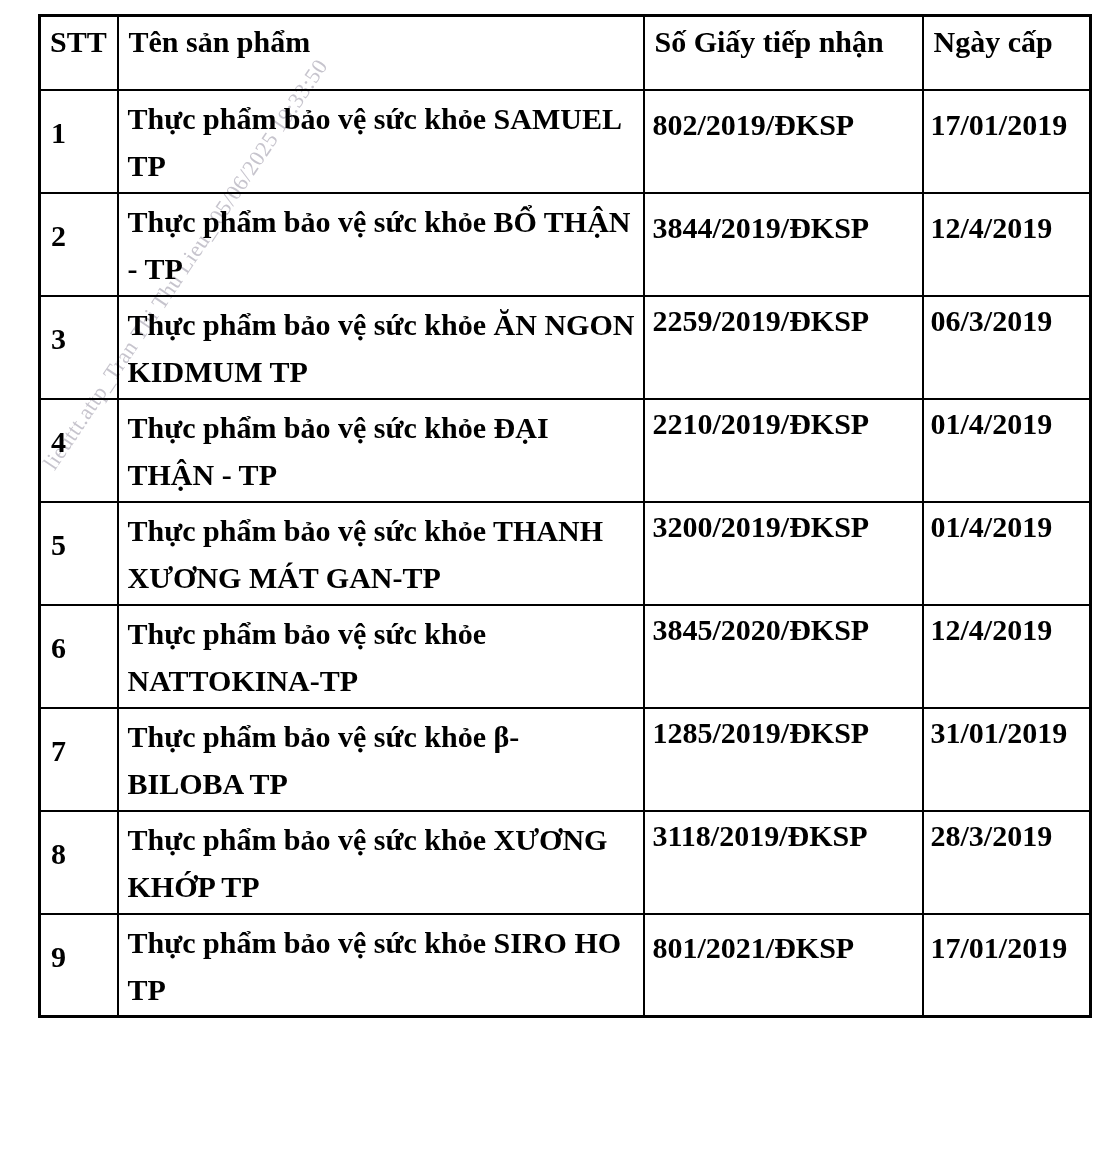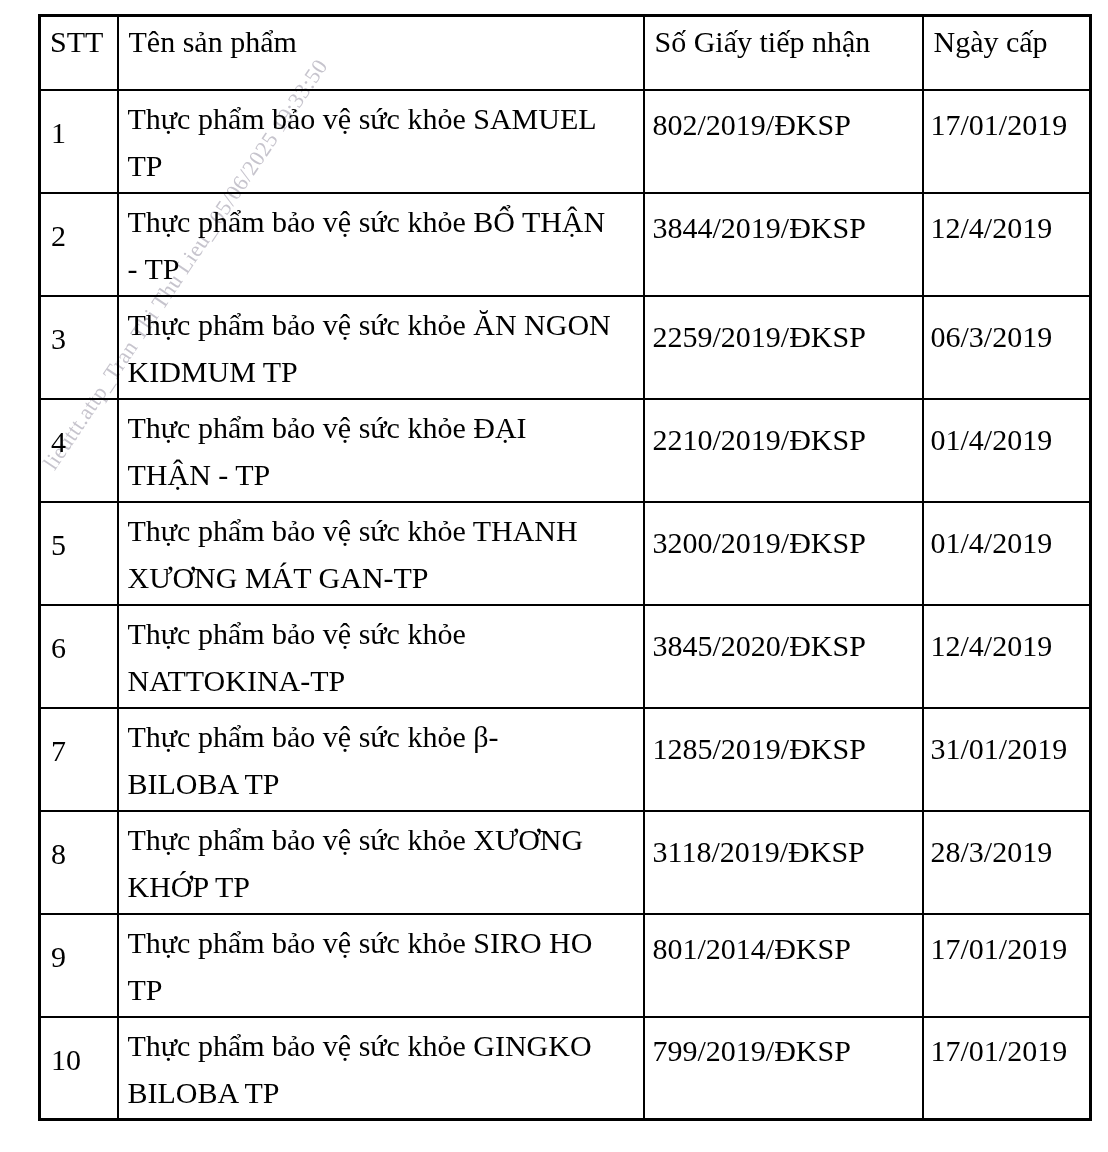--- a/index.html
+++ b/index.html
@@ -37,21 +37,21 @@
     z-index: 1;
     background: transparent;
   }
   col.w-stt     { width: 78px; }
   col.w-name    { width: 526px; }
   col.w-receipt { width: 279px; }
   col.w-date    { width: 168px; }
   th, td {
     border: 2px solid #000;
     font-size: 30px;
-    font-weight: normal;
+    font-weight: bold;
     text-align: left;
     background: transparent;
   }
   thead tr { height: 74px; }
   tbody tr { height: 103px; }
   th {
     vertical-align: top;
     padding: 8px 4px 0 10px;
   }
   th.h-stt { padding-left: 9px; }
@@ -70,21 +70,21 @@
   td.c-receipt { padding-left: 8px; }
   td.c-date    { padding-left: 7px; }
   tr.r-mid td.c-receipt,
   tr.r-mid td.c-date {
     vertical-align: middle;
     padding-bottom: 34px;
   }
   tr.r-top td.c-receipt,
   tr.r-top td.c-date {
     vertical-align: top;
-    padding-top: 20px;
+    padding-top: 4px;
     line-height: 40px;
     margin-top: 44px;
   }
 </style>
 </head>
 <body>
 
 <div class="page">
 
   <div class="watermark">lieuttt.attp_Tran Thi Thu Lieu_ 05/06/2025 19:33:50</div>
@@ -176,28 +176,19 @@
         </td>
         <td class="c-receipt">3118/2019/ĐKSP</td>
         <td class="c-date">28/3/2019</td>
       </tr>
       <tr class="r-mid">
         <td class="c-stt">9</td>
         <td class="c-name">
           <span class="l">Thực phẩm bảo vệ sức khỏe SIRO HO</span>
           <span class="l">TP</span>
         </td>
-        <td class="c-receipt">801/2014/ĐKSP</td>
-        <td class="c-date">17/01/2019</td>
-      </tr>
-      <tr class="r-mid">
-        <td class="c-stt">10</td>
-        <td class="c-name">
-          <span class="l">Thực phẩm bảo vệ sức khỏe GINGKO</span>
-          <span class="l">BILOBA TP</span>
-        </td>
-        <td class="c-receipt">799/2019/ĐKSP</td>
+        <td class="c-receipt">801/2021/ĐKSP</td>
         <td class="c-date">17/01/2019</td>
       </tr>
     </tbody>
   </table>
 
 </div>
 
 </body></html>

